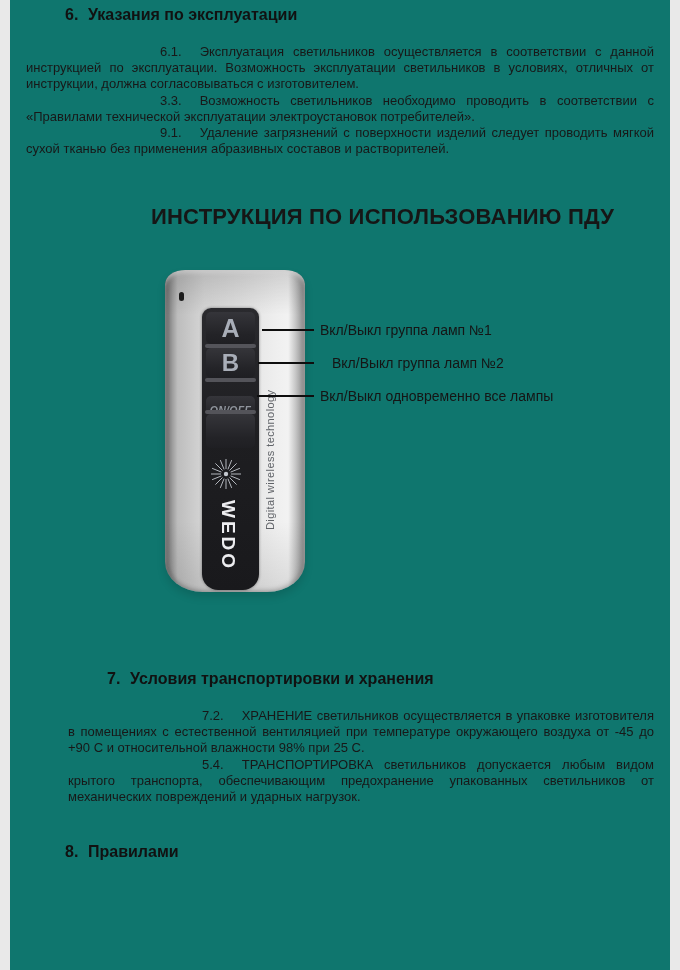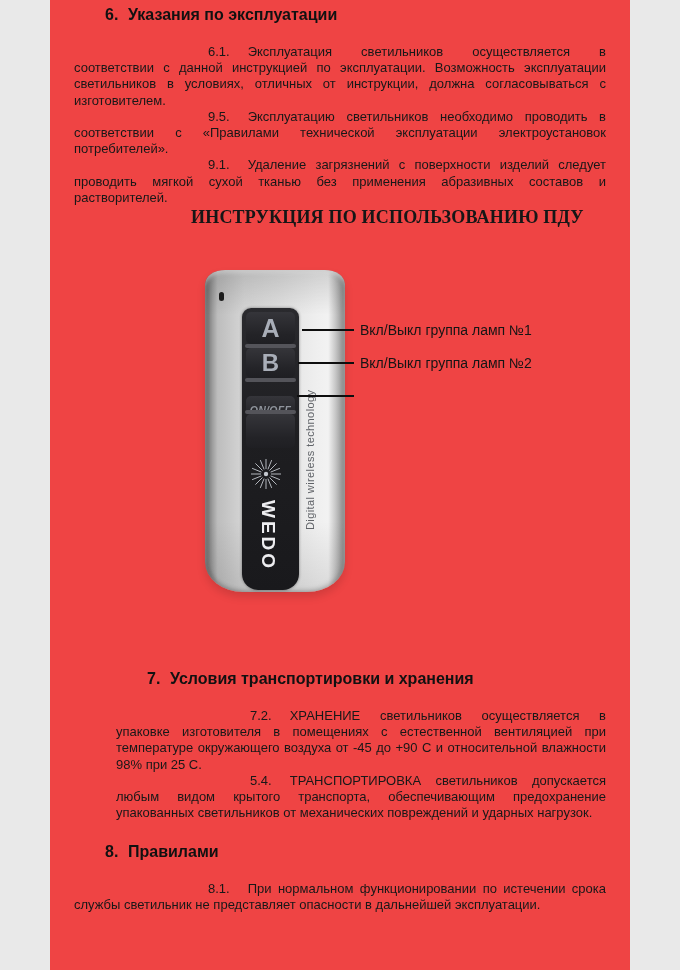--- a/index.html
+++ b/index.html
@@ -1,42 +1,42 @@
 <!DOCTYPE html>
 <html><head>
 <meta charset="utf-8">
 <style>
   html,body{margin:0;padding:0;background:#e9e9e9;}
   .page{
-    position:relative;width:580px;height:970px;margin:0 auto;
-    background:#ef4444;color:#141414;
+    position:relative;width:660px;height:970px;margin:0 auto;
+    background:#0f766e;color:#141414;
     font-family:"Liberation Sans","DejaVu Sans",sans-serif;
     overflow:hidden;
   }
   section.sec{position:absolute;left:0;right:0;}
   #sec6{top:6px;}
   #sec7{top:670px;padding-left:42px;}
   #sec8{top:843px;}
   h2.sec-heading{
     margin:0 0 20px 0;padding-left:55px;
     font-size:16px;line-height:18px;font-weight:bold;color:#111;
   }
   h2.sec-heading .sec-num{display:inline-block;width:23px;}
   p.para{
-    margin:0 24px;font-size:13px;line-height:16.2px;
+    margin:0 16px;font-size:13px;line-height:16.2px;
     text-align:justify;text-indent:67px;color:#181818;
   }
   p.para .pnum{display:inline-block;min-width:28px;margin-right:18px;}
 
   
   #figure{position:absolute;left:0;top:204px;width:680px;height:430px;}
   .fig-title{
     position:absolute;left:141px;top:2px;
-    font-size:18px;line-height:22px;font-weight:bold;color:#161616;
-    letter-spacing:.2px;white-space:nowrap;font-family:Liberation Serif, serif;
+    font-size:22px;line-height:22px;font-weight:bold;color:#161616;
+    letter-spacing:.2px;white-space:nowrap;
   }
   .remote{
     position:absolute;left:155px;top:66px;width:140px;height:322px;
     background:
       linear-gradient(180deg, rgba(0,0,0,.14) 0, rgba(0,0,0,0) 14%, rgba(255,255,255,0) 78%, rgba(0,0,0,.10) 100%),
       linear-gradient(90deg,#6f6f6f 0,#bdbdbd 9%,#d6d6d6 28%,#e2e2e2 55%,#efefef 80%,#f2f2f2 88%,#8e8e8e 100%);
     border-radius:20px 20px 38px 38px / 14px 14px 30px 30px;
     box-shadow: inset 0 3px 4px rgba(255,255,255,.55),
                 inset 2px 0 5px rgba(0,0,0,.25),
                 inset -2px 0 6px rgba(0,0,0,.22),
@@ -74,31 +74,31 @@
     writing-mode:vertical-rl;transform:rotate(180deg);
     font-size:11px;color:#606368;letter-spacing:.4px;white-space:nowrap;
   }
   .callout-line{position:absolute;height:2px;background:#0e0e0e;}
   .l1{left:252px;top:125px;width:52px;}
   .l2{left:248px;top:158px;width:56px;}
   .l3{left:247px;top:191px;width:57px;}
   .callout-label{
     position:absolute;left:310px;font-size:14px;line-height:17px;color:#151515;white-space:nowrap;
   }
-  .lb1{top:118px;text-align:right;} .lb2{top:151px;} .lb3{top:184px;}
+  .lb1{top:118px;text-align:right;} .lb2{top:151px;margin-left:12px;} .lb3{top:184px;}
 </style>
 </head>
 <body>
 
 <div class="page">
 
   <section class="sec" id="sec6">
     <h2 class="sec-heading"><span class="sec-num">6.</span><span>Указания по эксплуатации</span></h2>
     <p class="para"><span class="pnum">6.1.</span><span>Эксплуатация светильников осуществляется в соответствии с данной инструкцией по эксплуатации. Возможность эксплуатации светильников в условиях, отличных от инструкции, должна согласовываться с изготовителем.</span></p>
-    <p class="para"><span class="pnum">9.5.</span><span>Эксплуатацию светильников необходимо проводить в соответствии с «Правилами технической эксплуатации электроустановок потребителей».</span></p>
+    <p class="para"><span class="pnum">3.3.</span><span>Возможность светильников необходимо проводить в соответствии с «Правилами технической эксплуатации электроустановок потребителей».</span></p>
     <p class="para"><span class="pnum">9.1.</span><span>Удаление загрязнений с поверхности изделий следует проводить мягкой сухой тканью без применения абразивных составов и растворителей.</span></p>
   </section>
 
   <div id="figure">
     <div class="fig-title">ИНСТРУКЦИЯ ПО ИСПОЛЬЗОВАНИЮ ПДУ</div>
 
     <div class="remote">
       <div class="led"></div>
       <div class="strip">
         <div class="btn btn-a">A</div>
@@ -132,26 +132,26 @@
         <div class="brand">WEDO</div>
       </div>
       <div class="side-text">Digital wireless technology</div>
     </div>
 
     <div class="callout-line l1"></div>
     <div class="callout-label lb1">Вкл/Выкл группа ламп №1</div>
     <div class="callout-line l2"></div>
     <div class="callout-label lb2">Вкл/Выкл группа ламп №2</div>
     <div class="callout-line l3"></div>
+    <div class="callout-label lb3">Вкл/Выкл одновременно все лампы</div>
   </div>
 
   <section class="sec" id="sec7">
     <h2 class="sec-heading"><span class="sec-num">7.</span><span>Условия транспортировки и хранения</span></h2>
     <p class="para"><span class="pnum">7.2.</span><span>ХРАНЕНИЕ светильников осуществляется в упаковке изготовителя в помещениях с естественной вентиляцией при температуре окружающего воздуха от -45 до +90 С и относительной влажности 98% при 25 С.</span></p>
     <p class="para"><span class="pnum">5.4.</span><span>ТРАНСПОРТИРОВКА светильников допускается любым видом крытого транспорта, обеспечивающим предохранение упакованных светильников от механических повреждений и ударных нагрузок.</span></p>
   </section>
 
   <section class="sec" id="sec8">
     <h2 class="sec-heading"><span class="sec-num">8.</span><span>Правилами</span></h2>
-    <p class="para"><span class="pnum">8.1.</span><span>При нормальном функционировании по истечении срока службы светильник не представляет опасности в дальнейшей эксплуатации.</span></p>
   </section>
 
 </div>
 
 </body></html>

